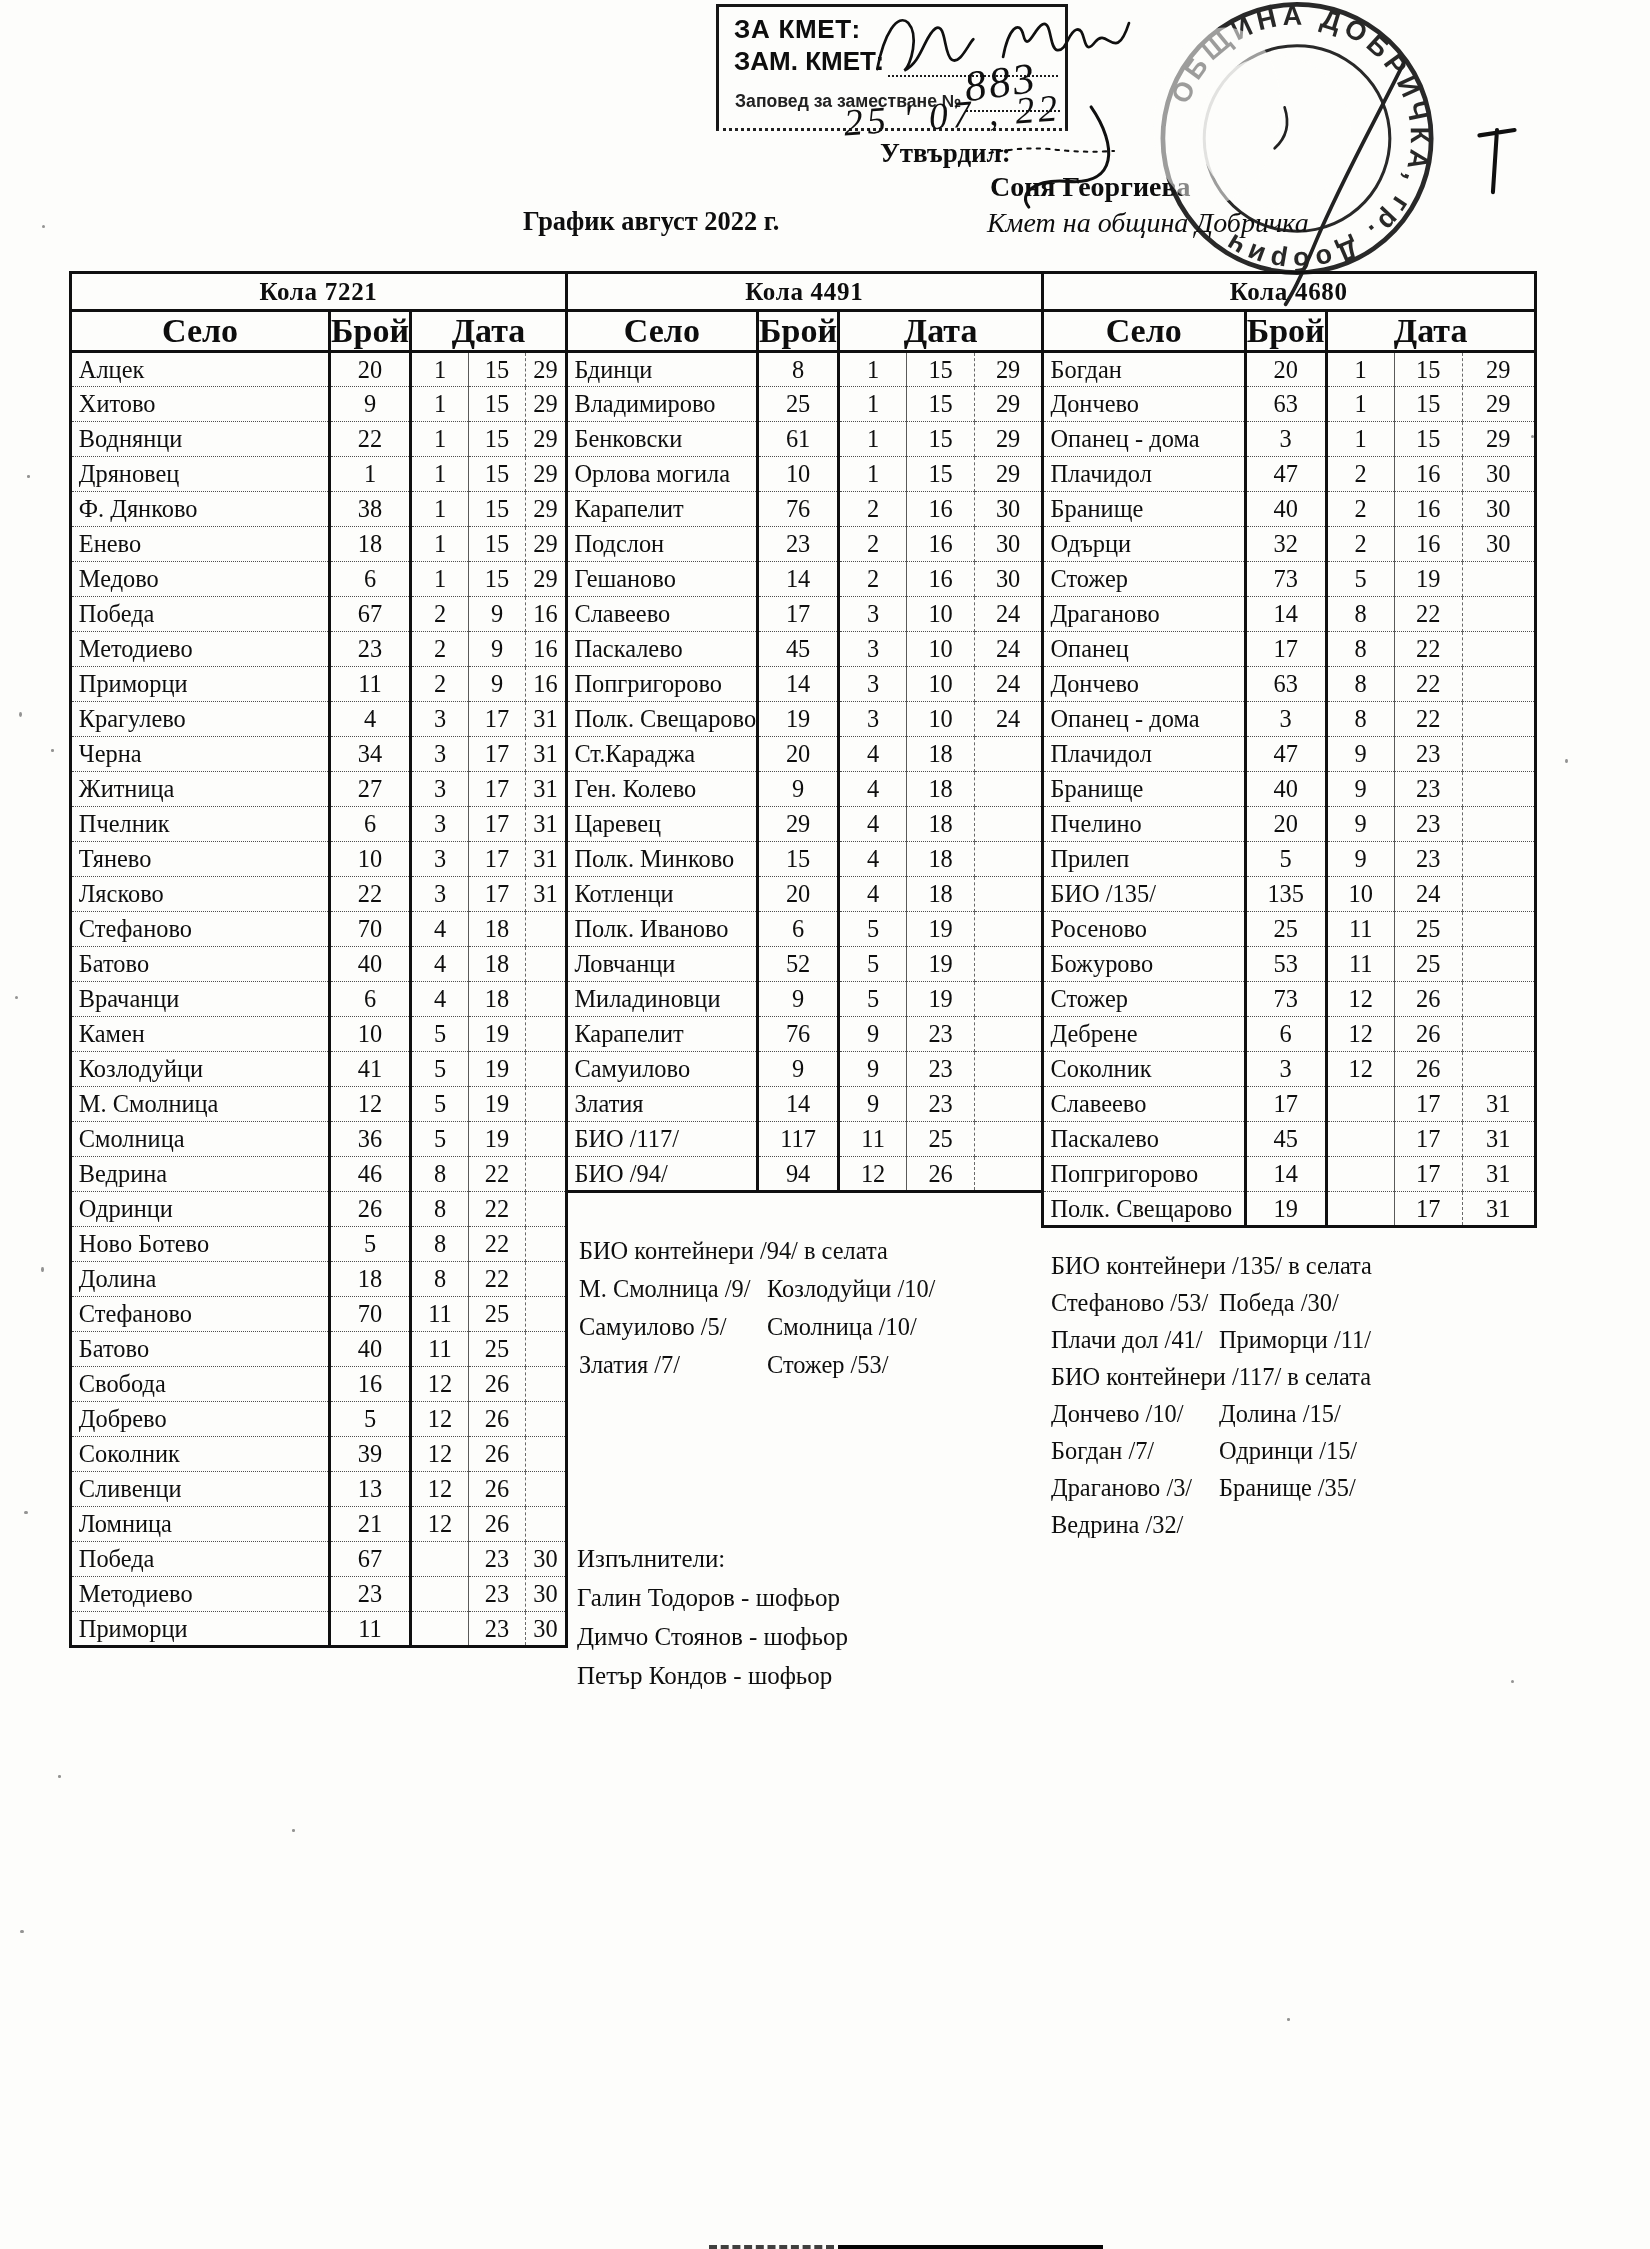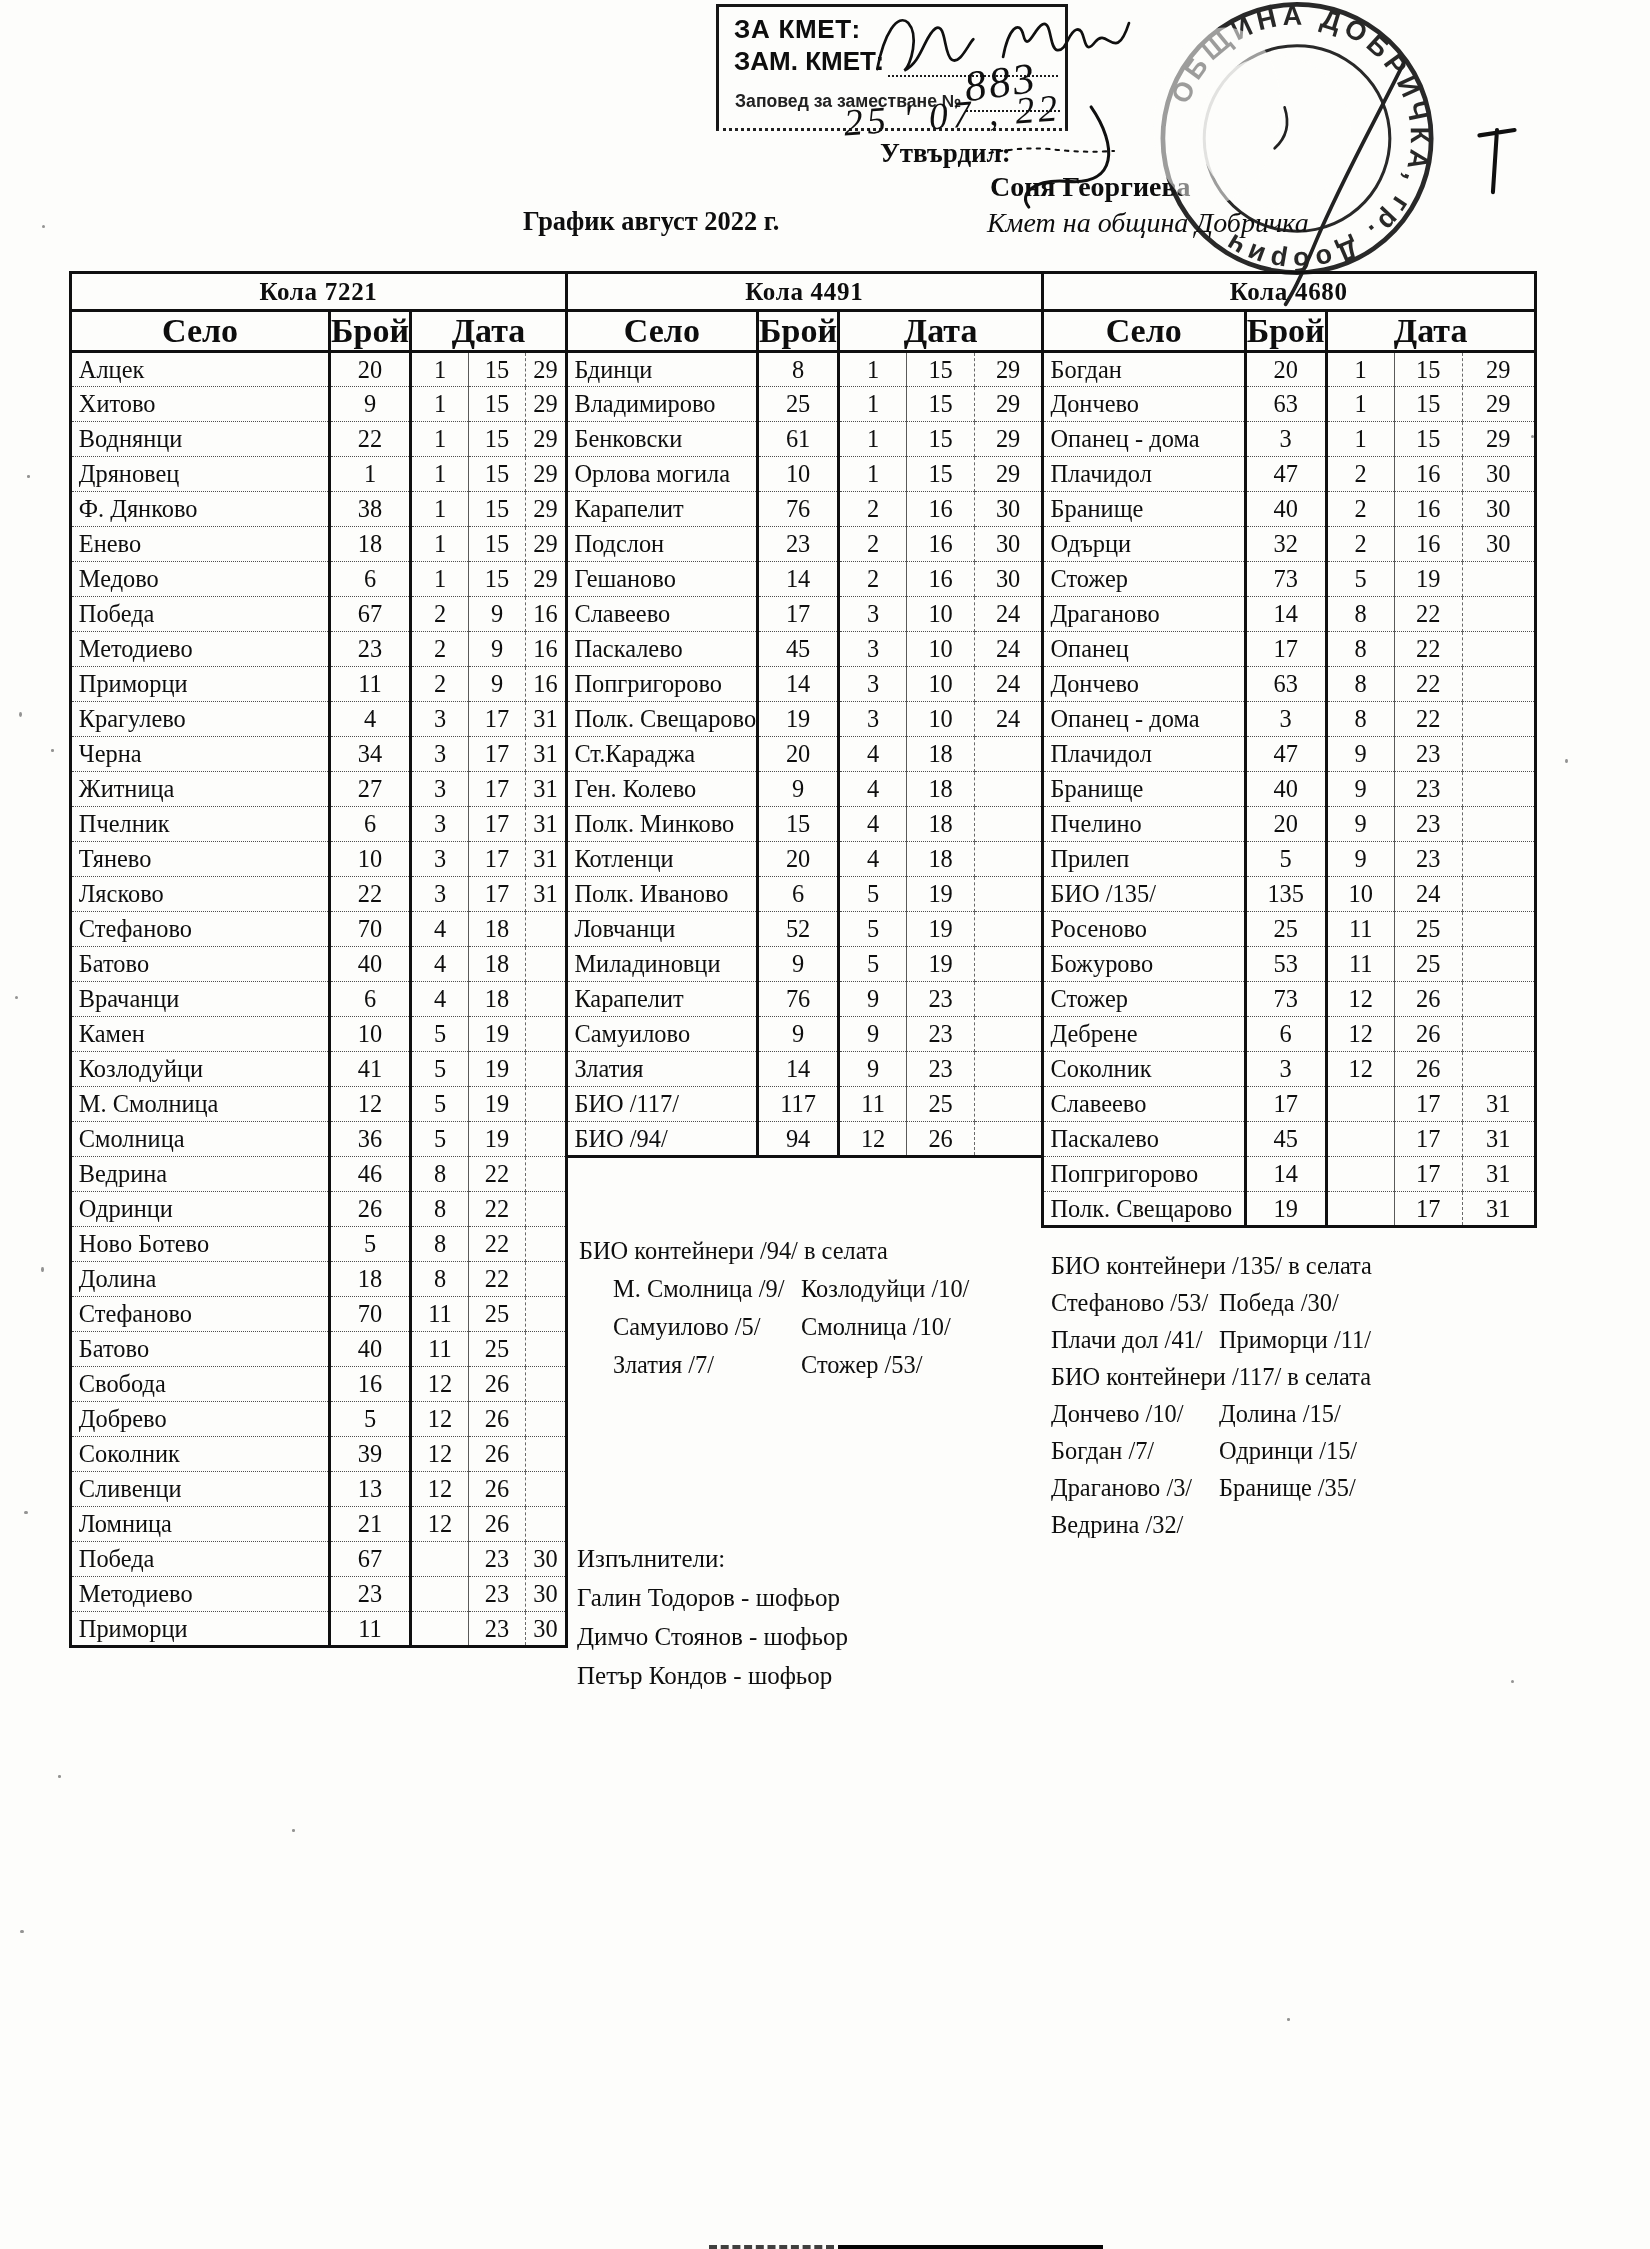--- a/index.html
+++ b/index.html
@@ -39,21 +39,21 @@
   .sched td.name { text-align:left; padding-left:6.8px; }
   .sched td.cnt  { text-align:center; }
   .sched td.d1 { text-align:center; border-right:1.4px solid #5a5a5a; }
   .sched td.d2 { text-align:center; border-right:1.4px dashed #6a6a6a; }
   .sched td.d3 { text-align:center; }
 
   
   .notes-left { position:absolute; left:579px; top:1237px; font-size:24.4px; }
   .notes-left .hdr { height:38px; }
   .notes-left .grid { display:grid; grid-template-columns:188px auto; }
-  .notes-left .grid div { height:38px; white-space:nowrap;margin-left:34px; }
+  .notes-left .grid div { height:38px; white-space:nowrap; }
 
   .notes-right { position:absolute; left:1051px; top:1252px; font-size:24.4px; }
   .notes-right .row { display:grid; grid-template-columns:168px auto; height:37px; }
   .notes-right .full { display:block; height:37px; white-space:nowrap; }
   .notes-right .row div { white-space:nowrap; }
 
   .executors { position:absolute; left:577px; top:1545px; font-size:25px; }
   .executors div { height:39px; white-space:nowrap; }
 
   
@@ -500,20 +500,27 @@
           <tr>
             <td class="name">Ст.Караджа</td>
             <td class="cnt">20</td>
             <td class="d1">4</td>
             <td class="d2">18</td>
             <td class="d3"></td>
           </tr>
           <tr>
             <td class="name">Ген. Колево</td>
             <td class="cnt">9</td>
+            <td class="d1">4</td>
+            <td class="d2">18</td>
+            <td class="d3"></td>
+          </tr>
+          <tr>
+            <td class="name">Царевец</td>
+            <td class="cnt">29</td>
             <td class="d1">4</td>
             <td class="d2">18</td>
             <td class="d3"></td>
           </tr>
           <tr>
             <td class="name">Полк. Минково</td>
             <td class="cnt">15</td>
             <td class="d1">4</td>
             <td class="d2">18</td>
             <td class="d3"></td>

